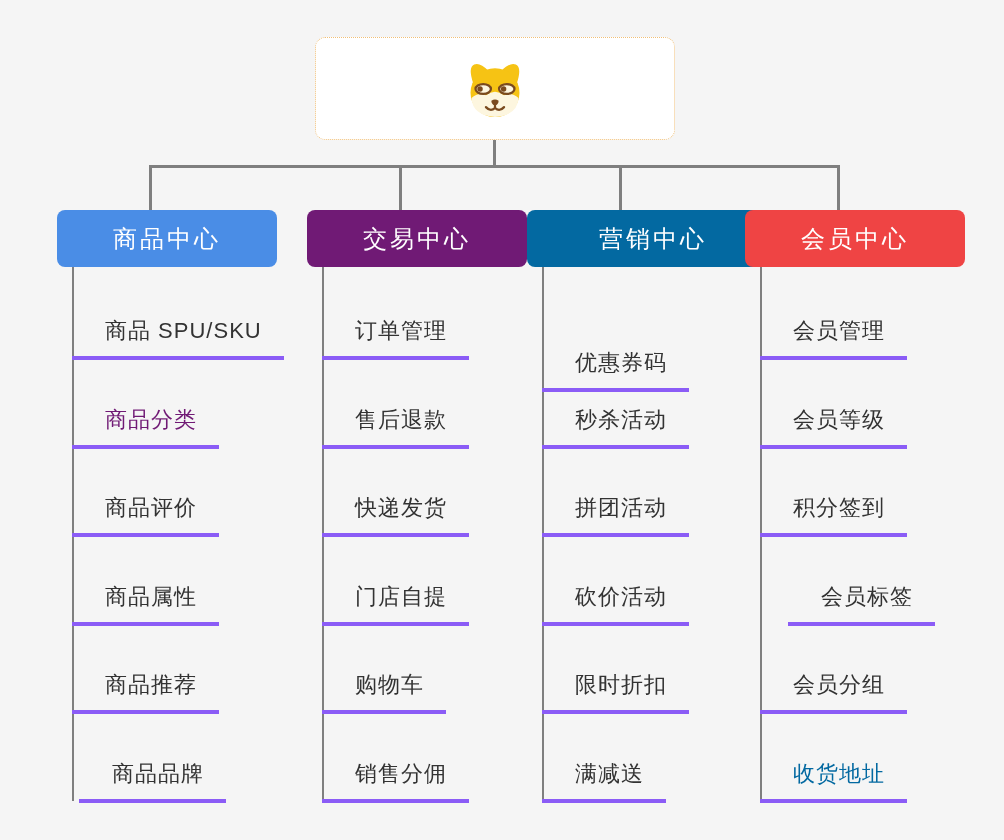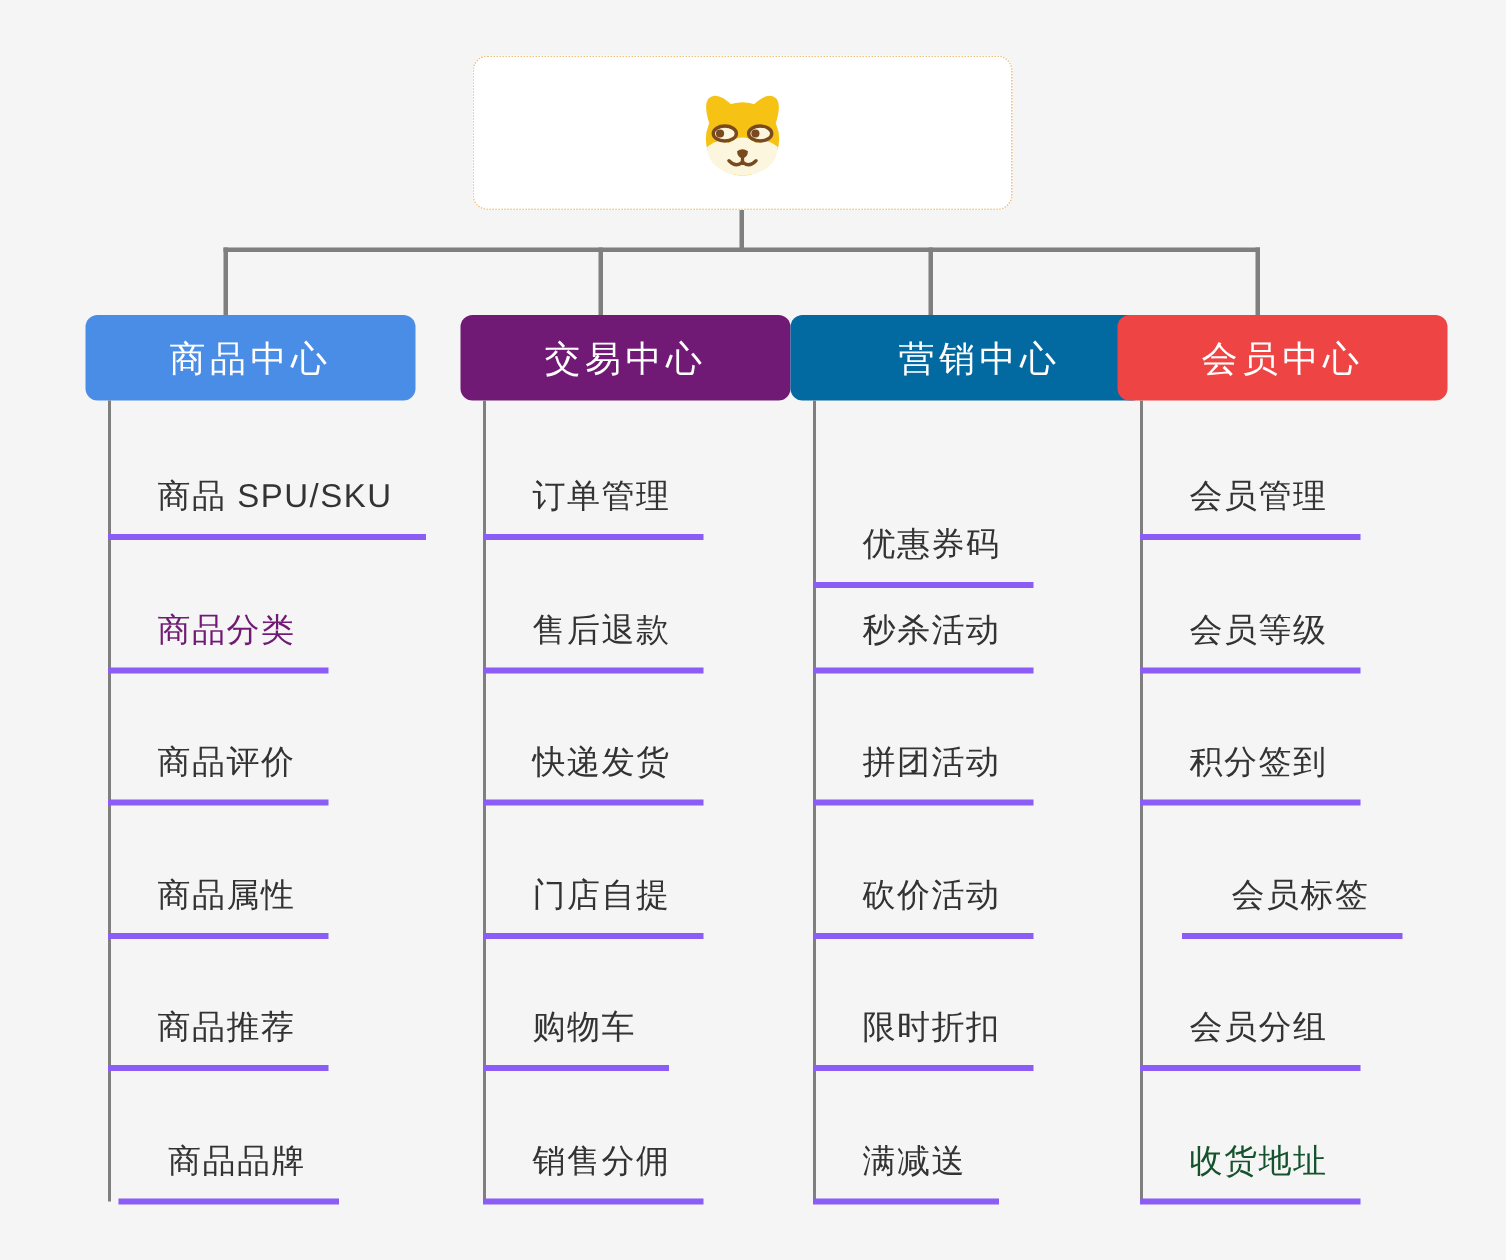--- a/index.html
+++ b/index.html
@@ -82,15 +82,15 @@
       <div class="leaf" style="left: 542px; top: 669px; color: rgb(51, 51, 51);">限时折扣</div>
       <div class="leaf" style="left: 542px; top: 758px; color: rgb(51, 51, 51);">满减送</div>
       <div class="line drop" style="left: 836.5px; background: rgb(127, 127, 127);"></div>
       <div class="branch-box" style="left: 745px; background: #ef4444;">会员中心</div>
       <div class="line spine" style="left: 760px; background: rgb(127, 127, 127);"></div>
       <div class="leaf" style="left: 760px; top: 315px; color: rgb(51, 51, 51);">会员管理</div>
       <div class="leaf" style="left: 760px; top: 404px; color: rgb(51, 51, 51);">会员等级</div>
       <div class="leaf" style="left: 760px; top: 492px; color: rgb(51, 51, 51);">积分签到</div>
       <div class="leaf" style="left: 760px; top: 581px; color: rgb(51, 51, 51); margin-left: 28px;">会员标签</div>
       <div class="leaf" style="left: 760px; top: 669px; color: rgb(51, 51, 51);">会员分组</div>
-      <div class="leaf" style="left: 760px; top: 758px; color: #14532d;">收货地址</div>
+      <div class="leaf" style="left: 760px; top: 758px; color: #0369a1;">收货地址</div>
     </div>
 </div>
 
 </body></html>

